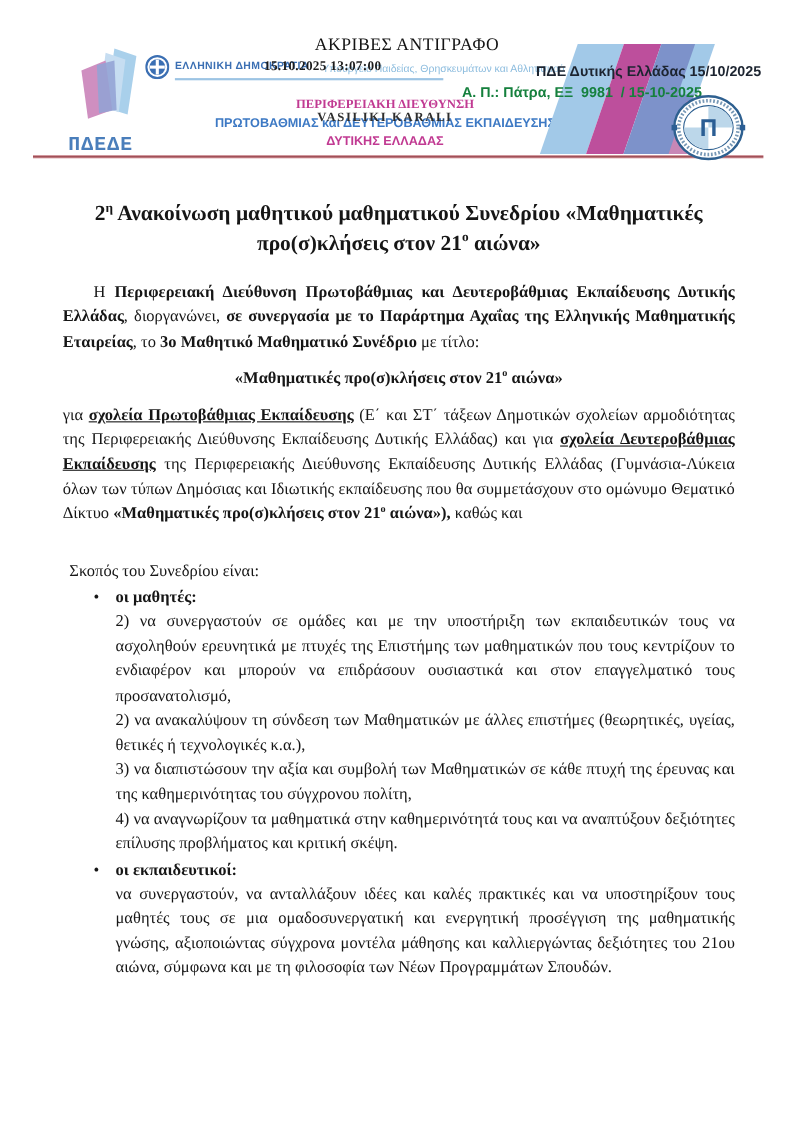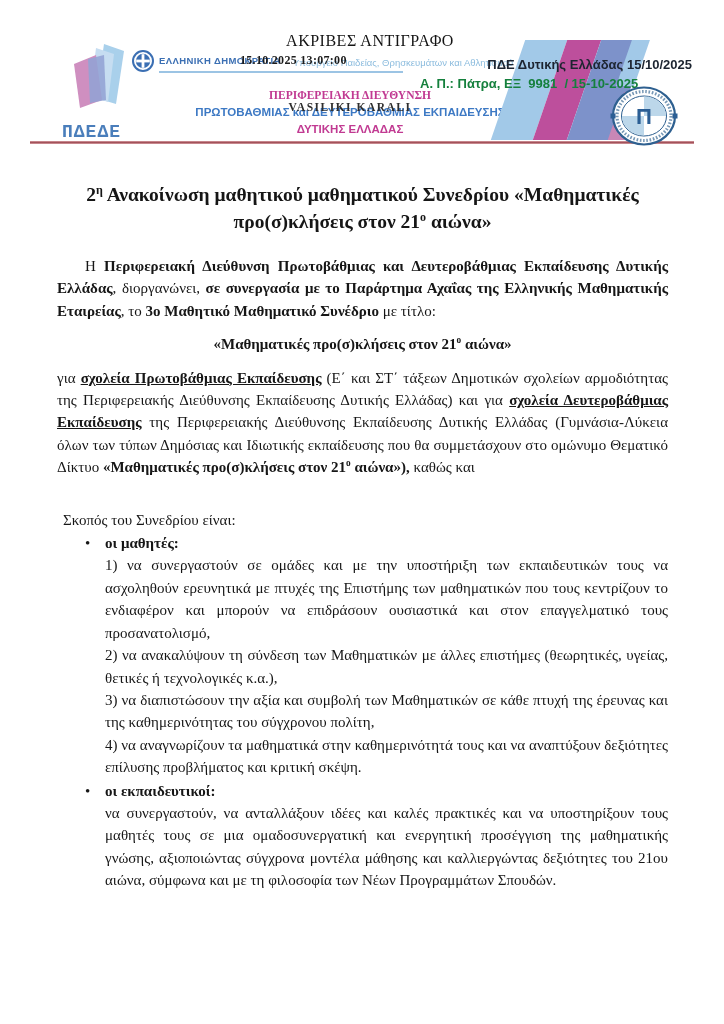--- a/index.html
+++ b/index.html
@@ -138,21 +138,21 @@
     <div class="subtitle"><span class="seg-b">«Μαθηματικές προ(σ)κλήσεις στον 21</span><span class="seg-b seg-sup">ο</span><span class="seg-b"> αιώνα»</span></div>
 
     <p class="p2"><span>για </span><span class="seg-b seg-u">σχολεία Πρωτοβάθμιας Εκπαίδευσης</span><span> (Ε΄ και ΣΤ΄ τάξεων Δημοτικών σχολείων αρμοδιότητας της Περιφερειακής Διεύθυνσης Εκπαίδευσης Δυτικής Ελλάδας) και για </span><span class="seg-b seg-u">σχολεία Δευτεροβάθμιας Εκπαίδευσης</span><span> της Περιφερειακής Διεύθυνσης Εκπαίδευσης Δυτικής Ελλάδας (Γυμνάσια-Λύκεια όλων των τύπων Δημόσιας και Ιδιωτικής εκπαίδευσης που θα συμμετάσχουν στο ομώνυμο Θεματικό Δίκτυο </span><span class="seg-b">«Μαθηματικές προ(σ)κλήσεις στον 21</span><span class="seg-b seg-sup">ο</span><span class="seg-b"> αιώνα»),</span><span> καθώς και</span></p>
 
     <div class="scope">Σκοπός του Συνεδρίου είναι:</div>
 
     <div class="bullet-row">
       <span class="bullet">•</span><span class="blabel">οι μαθητές:</span>
     </div>
     <div class="indent">
-      <p class="item">1) να συνεργαστούν σε ομάδες και με την υποστήριξη των εκπαιδευτικών τους να ασχοληθούν ερευνητικά με πτυχές της Επιστήμης των μαθηματικών που τους κεντρίζουν το ενδιαφέρον και μπορούν να επιδράσουν ουσιαστικά και στον επαγγελματικό τους προσανατολισμό,</p>
+      <p class="item">2) να συνεργαστούν σε ομάδες και με την υποστήριξη των εκπαιδευτικών τους να ασχοληθούν ερευνητικά με πτυχές της Επιστήμης των μαθηματικών που τους κεντρίζουν το ενδιαφέρον και μπορούν να επιδράσουν ουσιαστικά και στον επαγγελματικό τους προσανατολισμό,</p>
       <p class="item">2) να ανακαλύψουν τη σύνδεση των Μαθηματικών με άλλες επιστήμες (θεωρητικές, υγείας, θετικές ή τεχνολογικές κ.α.),</p>
       <p class="item">3) να διαπιστώσουν την αξία και συμβολή των Μαθηματικών σε κάθε πτυχή της έρευνας και της καθημερινότητας του σύγχρονου πολίτη,</p>
       <p class="item">4) να αναγνωρίζουν τα μαθηματικά στην καθημερινότητά τους και να αναπτύξουν δεξιότητες επίλυσης προβλήματος και κριτική σκέψη.</p>
     </div>
 
     <div class="bullet-row">
       <span class="bullet">•</span><span class="blabel">οι εκπαιδευτικοί:</span>
     </div>
     <div class="indent">
       <p class="item">να συνεργαστούν, να ανταλλάξουν ιδέες και καλές πρακτικές και να υποστηρίξουν τους μαθητές τους σε μια ομαδοσυνεργατική και ενεργητική προσέγγιση της μαθηματικής γνώσης, αξιοποιώντας σύγχρονα μοντέλα μάθησης και καλλιεργώντας δεξιότητες του 21ου αιώνα, σύμφωνα και με τη φιλοσοφία των Νέων Προγραμμάτων Σπουδών.</p>

